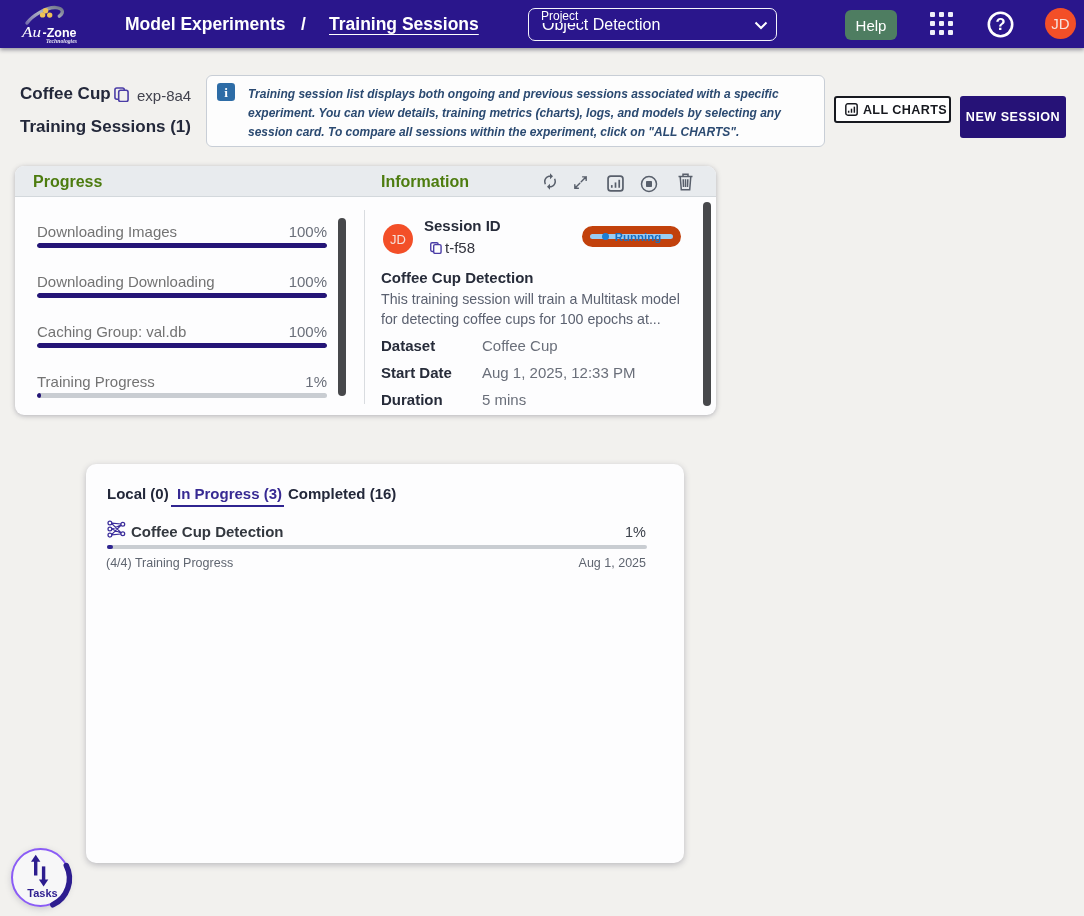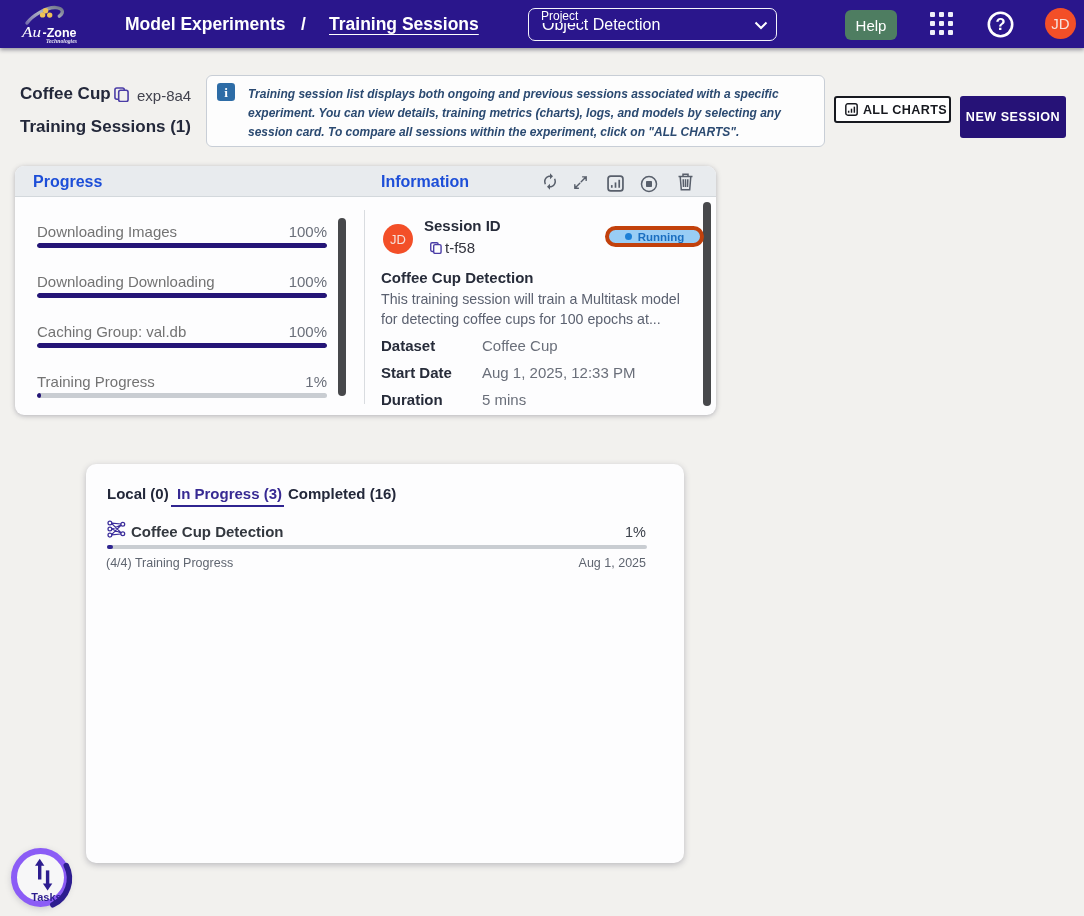--- a/index.html
+++ b/index.html
@@ -75,38 +75,38 @@
 .card1 {
   position:absolute; left:15px; top:166px; width:701px; height:249px;
   background:#fdfdfe; border-radius:9px;
   box-shadow:0 1px 5px rgba(60,60,80,0.35);
 }
 .card1-head {
   position:absolute; left:0; top:0; width:701px; height:31px;
   background:#e8ebee; border-bottom:1px solid #d3d8dc;
   border-radius:9px 9px 0 0;
 }
-.ttl { position:absolute; top:7px; font-size:16px; font-weight:700; color:#1d4ed8; }
+.ttl { position:absolute; top:7px; font-size:16px; font-weight:700; color:#4d7c0f; }
 .vdiv { position:absolute; left:349px; top:44px; width:1px; height:194px; background:#d9dce0; }
 .sbar { position:absolute; background:#47484b; border-radius:4px; width:8px; }
 .prow-lbl { position:absolute; left:22px; font-size:15px; font-weight:400; color:#737373; }
 .prow-pct { position:absolute; font-size:15px; color:#6a6f7a; right:389px; }
 .pbar { position:absolute; left:22px; width:290px; height:5px; border-radius:3px; background:#c9cdd2; overflow:hidden; }
 .pfill { height:5px; background:#241577; border-radius:3px; }
 
 .iavatar {
   position:absolute; left:368px; top:58px; width:30px; height:30px;
   border-radius:50%; background:#f34f28; color:#f6e0da; font-size:13px;
   display:flex; align-items:center; justify-content:center;
 }
 .sessid { position:absolute; left:409px; top:51px; font-size:15px; font-weight:700; color:#272c3a; }
 .tf58 { position:absolute; left:430px; top:73px; font-size:15px; color:#33343e; }
 .chip {
-  position:absolute; left:590px; top:60px; width:99px; height:21px;
-  background:#99cdf5; border:4px solid #c2410c; border-radius:11px;
+  position:absolute; left:567px; top:60px; width:99px; height:21px;
+  background:#99cdf5; border:8px solid #c2410c; border-radius:11px;
   display:flex; align-items:center; justify-content:center; gap:6px;
   font-size:11.5px; font-weight:700; color:#1a6ec0;
 }
 .chip .dot { width:7px; height:7px; border-radius:50%; background:#1c7fd6; }
 .ccd { position:absolute; left:366px; top:103px; font-size:15px; font-weight:700; color:#272c3a; }
 .idesc { position:absolute; left:366px; top:123px; white-space:nowrap; font-size:14.2px; color:#5b6170; line-height:20px; }
 .irow-l { position:absolute; left:366px; font-size:15px; font-weight:700; color:#272c3a; }
 .irow-v { position:absolute; left:467px; font-size:15px; color:#6a6f7a; }
 
 
@@ -122,21 +122,21 @@
 .srow-p { position:absolute; right:38px; top:60px; font-size:14.5px; color:#3c414b; }
 .sbar2 { position:absolute; left:21px; top:81px; width:540px; height:4px; background:#c9cdd2; border-radius:2px; }
 .sbar2 .f { width:6px; height:4px; background:#2f2490; border-radius:2px; }
 .srow-b1 { position:absolute; left:20px; top:92px; font-size:12.5px; color:#5f6570; }
 .srow-b2 { position:absolute; right:38px; top:92px; font-size:12.5px; color:#5f6570; }
 
 
 .fab {
   position:absolute; left:11px; top:848px; width:59px; height:59px;
   transform: translateZ(0);
-  background:#f7f7f8; border:6px solid #8b5cf6; border-radius:50%;
+  background:#f7f7f8; border:2px solid #8b5cf6; border-radius:50%;
   box-shadow:0 2px 6px rgba(90,90,110,0.25);
 }
 .fab .txt { position:absolute; left:0; width:59px; text-align:center; top:37px; font-size:11px; font-weight:700; color:#2d1d8f; }
 </style>
 </head>
 <body>
 
 <div class="nav">
   <svg class="abs" style="left:18px;top:2px" width="64" height="44" viewBox="0 0 64 44">
     <defs>

